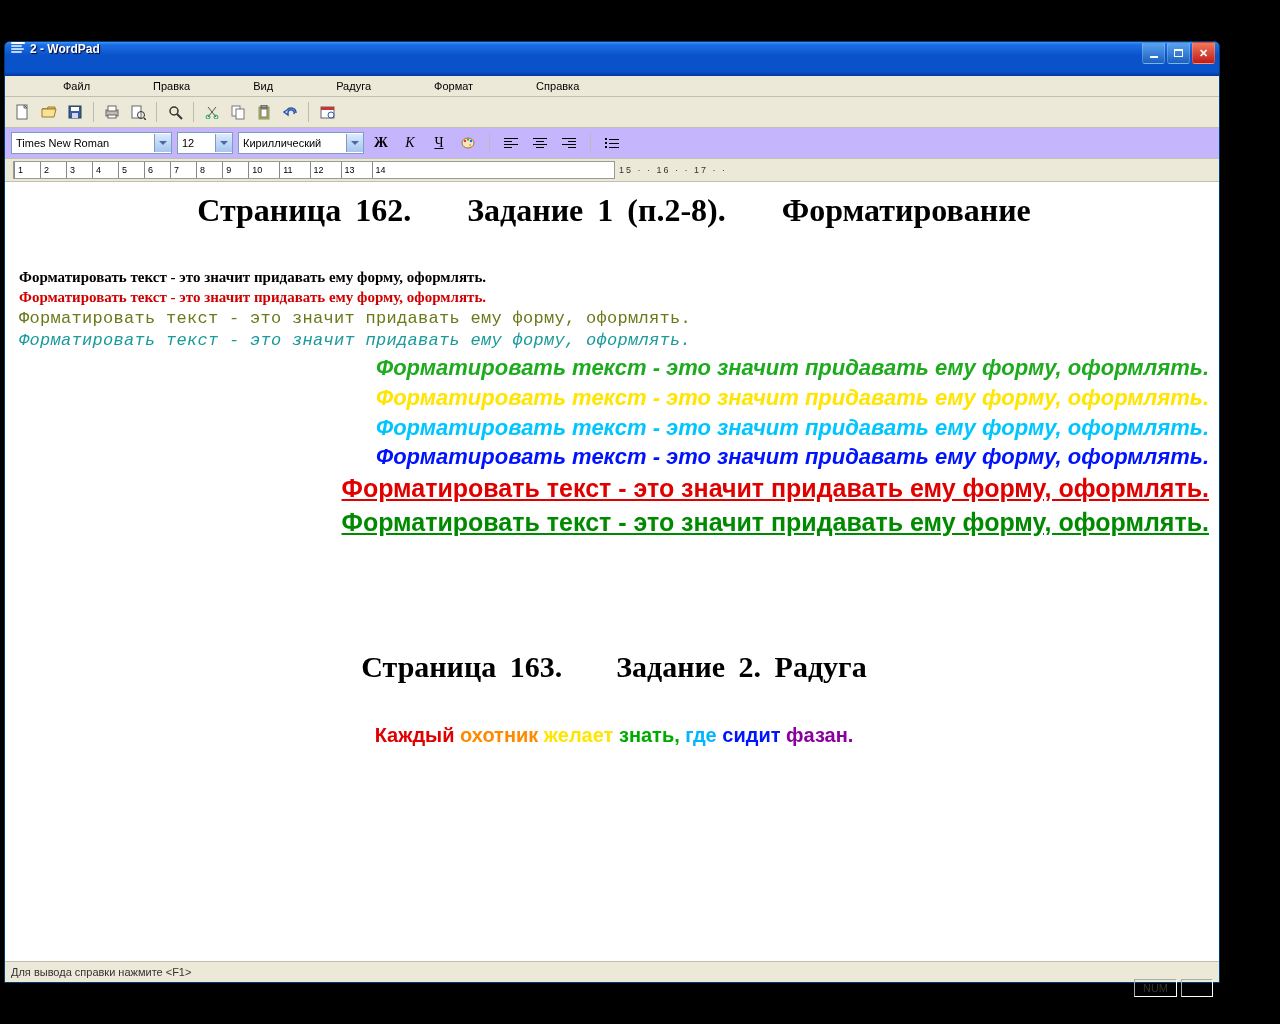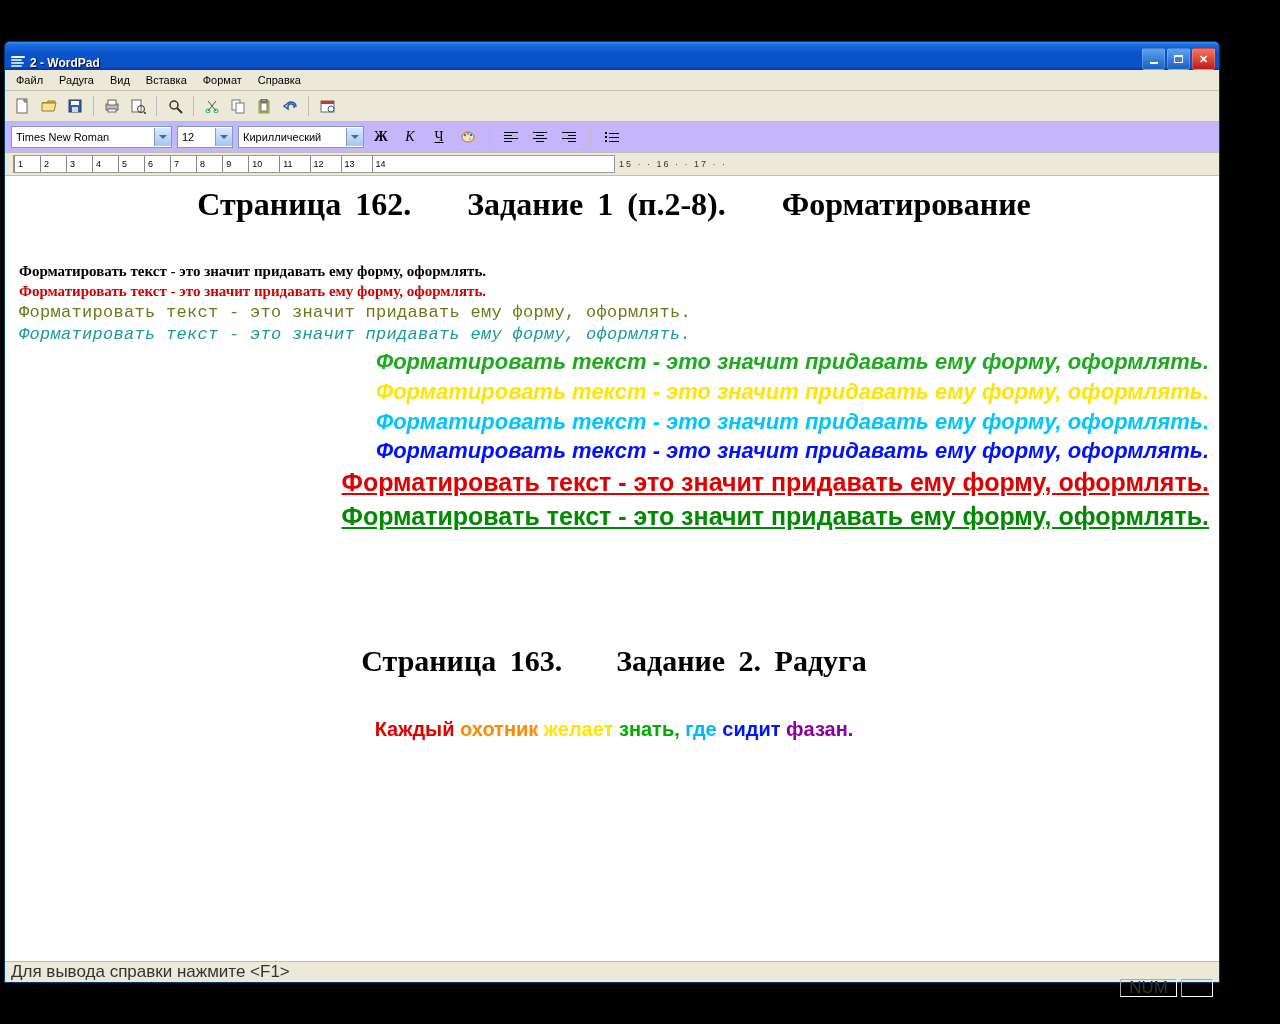--- a/index.html
+++ b/index.html
@@ -24,25 +24,25 @@
     height: 940px;
     background: #ece9d8;
     border: 1px solid #003c74;
     border-radius: 6px 6px 0 0;
     box-shadow: 0 0 0 1px #0a246a inset;
     display: flex;
     flex-direction: column;
   }
   
   .titlebar {
-    height: 28px;
+    height: 34px;
     background: linear-gradient(to bottom,#3a95ff 0%,#1c6ee5 8%,#0a52c9 40%,#0a52c9 88%,#06369e 100%);
     border-radius: 5px 5px 0 0;
     display: flex;
-    align-items: flex-end;
+    align-items: flex-start;
     color: #fff;
     padding: 0 4px 0 6px;
     gap: 5px;
   }
   .app-icon {
     width: 14px; height: 14px;
     display: flex;
     flex-direction: column;
     gap: 1px;
   }
@@ -72,20 +72,21 @@
   
   .menubar {
     background: #ece9d8;
     border-bottom: 1px solid #c0c0b0;
     padding: 2px 4px;
     display: flex;
     gap: 2px;
   }
   .menuitem {
     padding: 2px 7px;
+    margin-left: 47px;
   }
 
   
   .toolbar {
     background: #ece9d8;
     border-bottom: 1px solid #c0c0b0;
     padding: 2px 6px;
     display: flex;
     align-items: center;
     gap: 2px;
@@ -243,21 +244,21 @@
   .rw7{color:#8a009e;}
 
   
   .statusbar {
     height: 20px;
     border-top: 1px solid #c0c0b0;
     background: #ece9d8;
     display: flex;
     align-items: center;
     padding: 0 6px;
-    font-size: 17px;
+    font-size: 11px;
     color: #333;
     gap: 4px;
   }
   .statusbar .spacer { flex: 1; }
   .status-cell {
     border: 1px inset #fff;
     padding: 0 8px;
     height: 16px;
     display: flex;
     align-items: center;
@@ -283,23 +284,23 @@
       <div class="titletext">2 - WordPad</div>
       <div class="win-btns">
         <div class="win-btn win-min"></div>
         <div class="win-btn win-max"></div>
         <div class="win-btn win-close"></div>
       </div>
     </div>
 
     <div class="menubar">
       <div class="menuitem">Файл</div>
+      <div class="menuitem">Правка</div>
+      <div class="menuitem">Вид</div>
       <div class="menuitem">Радуга</div>
-      <div class="menuitem">Вид</div>
-      <div class="menuitem">Вставка</div>
       <div class="menuitem">Формат</div>
       <div class="menuitem">Справка</div>
     </div>
 
     <div class="toolbar">
       <div class="tbtn">
         <svg width="14" height="16">
             <rect x="1" y="1" width="10" height="14" fill="#fff" stroke="#666"></rect>
             <path d="M8 1 L11 4 L8 4 Z" fill="#ddd" stroke="#666"></path>
           </svg>

